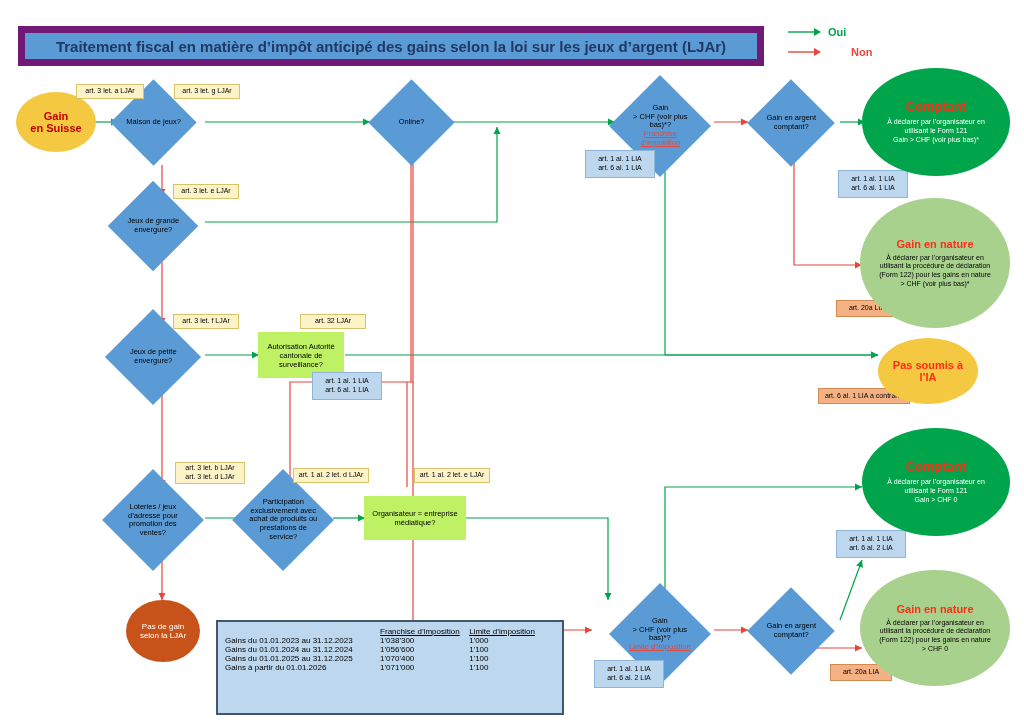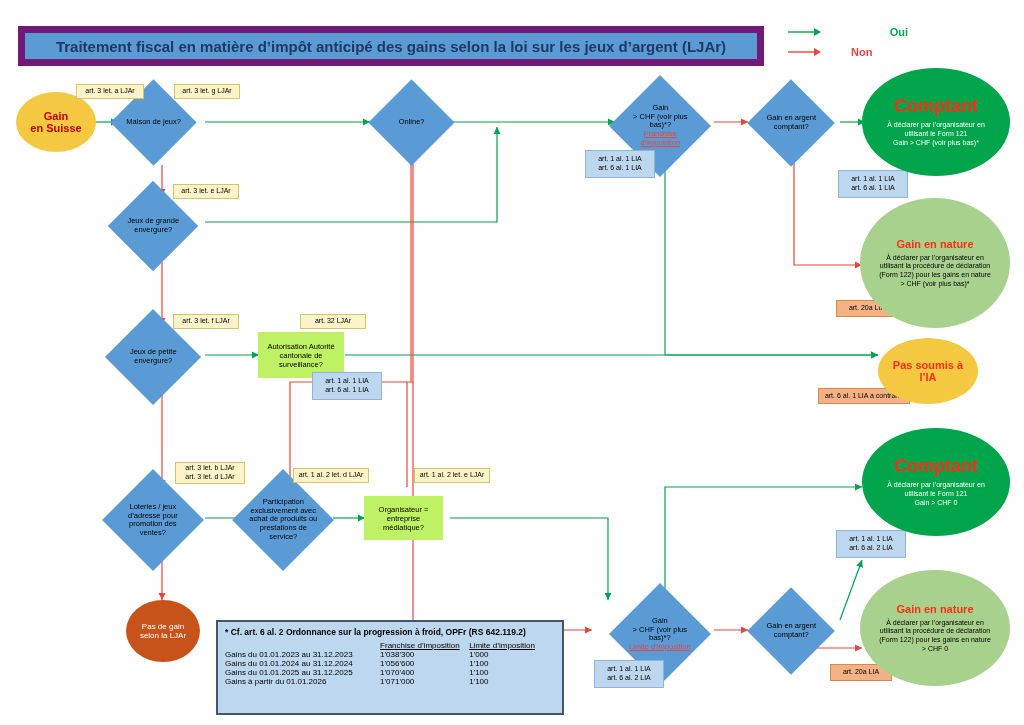--- a/index.html
+++ b/index.html
@@ -16,21 +16,21 @@
   .title-bar{
     left:18px;top:26px;width:746px;height:40px;
     background:#5b9bd5;border:7px solid #701a75;
     display:flex;align-items:center;justify-content:center;
     color:#1f3864;font-weight:bold;font-size:15px;
   }
   
   .legend{left:788px;top:22px;width:120px;height:42px;}
   .legend-row{display:flex;align-items:center;height:20px;font-size:11px;font-weight:bold;}
   .legend-row svg{margin-right:6px;}
-  .legend-oui{color:#00a44b;justify-content:space-between;}
+  .legend-oui{color:#00a44b;}
   .legend-non{color:#e8453c;gap:23px;}
   
   .diamond{
     background:#5b9bd5;
     transform:rotate(45deg);
     display:flex;align-items:center;justify-content:center;
   }
   .diamond > span{
     transform:rotate(-45deg);
     display:block;text-align:center;
@@ -43,21 +43,21 @@
     display:flex;align-items:center;justify-content:center;
     text-align:center;
   }
   .ellipse .inner{padding:4px;}
   .ell-yellow{background:#f5c842;}
   .ell-yellow .t1{font-weight:bold;font-size:11px;color:#c00000;}
   .ell-orange{background:#c8531a;color:#fff;font-size:8px;}
   .ell-green-dark{background:#00a44b;}
   .ell-green-light{background:#a9d18e;}
   .ell-yellow2{background:#f5c842;}
-  .head-red{color:#ff2d16;font-weight:bold;font-size:18px;}
+  .head-red{color:#ff2d16;font-weight:bold;font-size:13px;}
   .head-red-s{color:#ff2d16;font-weight:bold;font-size:11px;}
   .small-white{color:#fff;font-size:7px;line-height:1.25;}
   .small-black{color:#000;font-size:7px;line-height:1.25;}
   
   .note{
     font-size:7px;line-height:1.25;color:#000;
     display:flex;align-items:center;justify-content:center;
     text-align:center;padding:2px;
   }
   .note-yellow{background:#fdf3c8;border:1px solid #d9c36a;}
@@ -225,21 +225,21 @@
 </div>
 
 <div class="node diamond" style="left:760px;top:600px;width:62px;height:62px;">
   <span>Gain en argent comptant?</span>
 </div>
 
 <div class="node proc" style="left:258px;top:332px;width:86px;height:46px;">
   <span>Autorisation Autorité cantonale de surveillance?</span>
 </div>
 
-<div class="node proc" style="left:364px;top:496px;width:79px;height:44px;">
+<div class="node proc" style="left:364px;top:496px;width:102px;height:44px;">
   <span>Organisateur = entreprise médiatique?</span>
 </div>
 
 <div class="node note note-yellow" style="left:76px;top:84px;width:68px;height:15px;">
   <span>art. 3 let. a LJAr</span>
 </div>
 <div class="node note note-yellow" style="left:174px;top:84px;width:66px;height:15px;">
   <span>art. 3 let. g LJAr</span>
 </div>
 <div class="node note note-yellow" style="left:173px;top:184px;width:66px;height:15px;">
@@ -329,21 +329,20 @@
 </div>
 
 <div class="node ellipse ell-orange" style="left:126px;top:600px;width:74px;height:62px;">
   <div class="inner">
     <div>Pas de gain</div>
     <div>selon la LJAr</div>
   </div>
 </div>
 
 <div class="node footnote">
-  <div class="fn-title">* Cf. art. 6 al. 2 Ordonnance sur la progression à froid, OPFr (RS 642.119.2)</div>
   <table>
     <thead>
       <tr>
         <th class="fn-c1" style="text-decoration:none;"></th>
         <th class="fn-c2">Franchise d’imposition</th>
         <th class="fn-c3">Limite d’imposition</th>
       </tr>
     </thead>
     <tbody>
       <tr>

